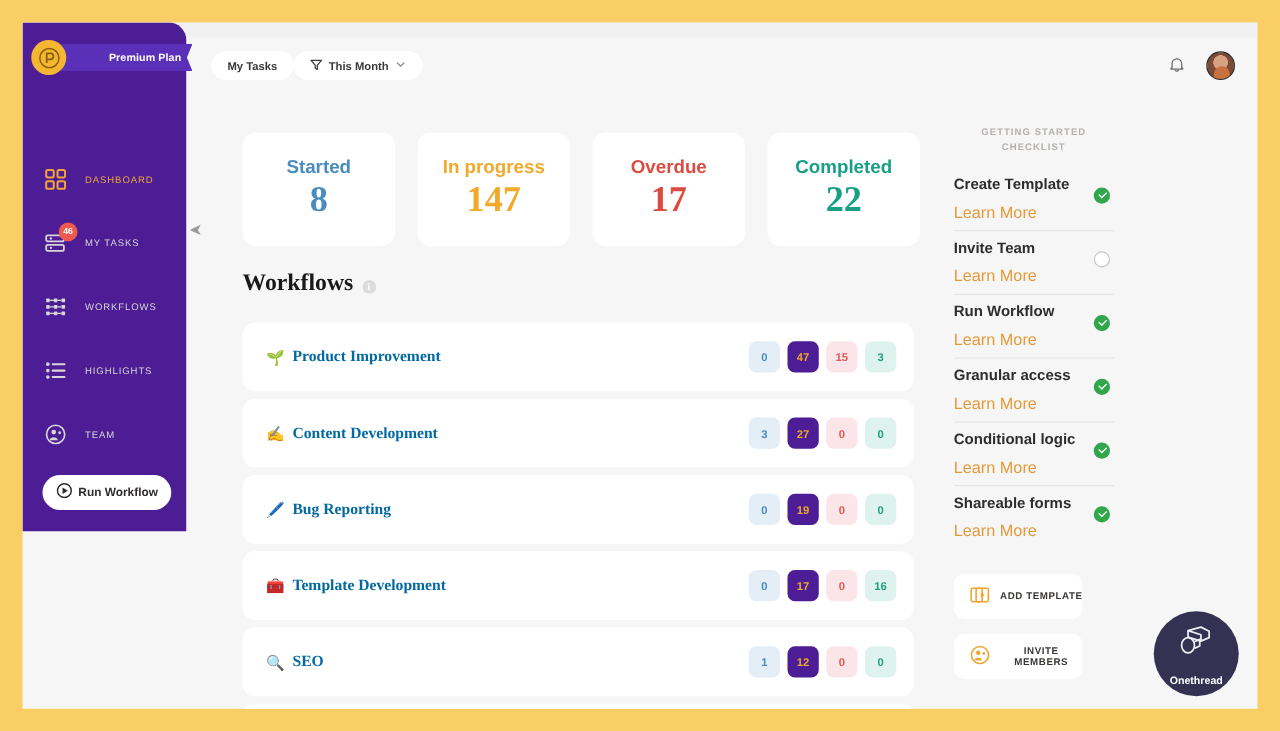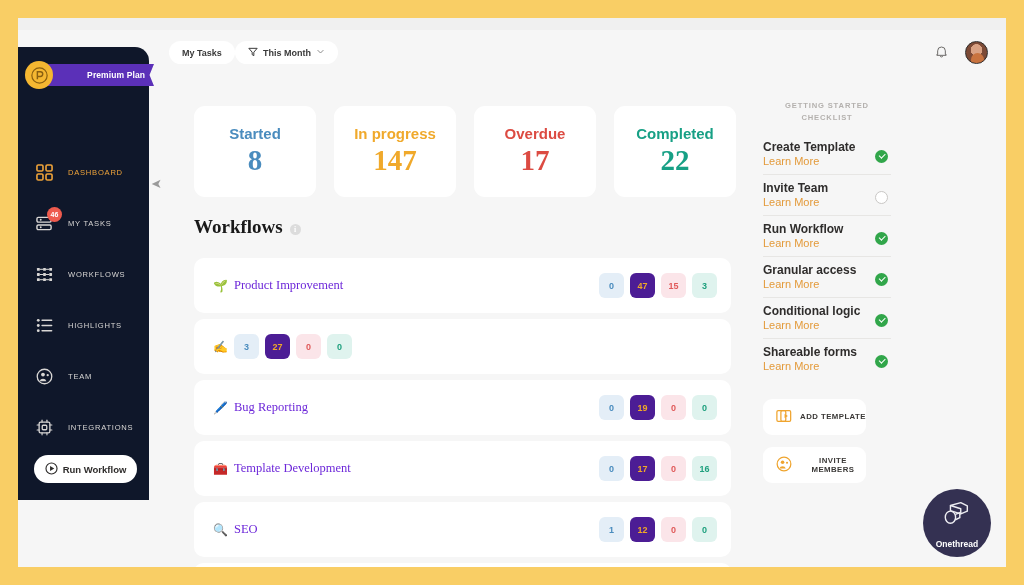--- a/index.html
+++ b/index.html
@@ -15,23 +15,23 @@
     background: #F6F6F6;
     overflow: hidden;
   }
   .topstrip {
     position: absolute; left: 0; top: 0; width: 100%; height: 12px;
     background: #F0F0F0;
   }
 
   
   .sidebar {
-    position: absolute; left: 0; top: 29px;
-    width: 131px; height: 453px;
-    background: #0f172a;
+    position: absolute; left: 0; top: 0;
+    width: 131px; height: 407px;
+    background: #4c1d95;
     border-radius: 0 14px 0 0;
   }
   .brandrow {
     position: absolute; left: 0; top: 12px; height: 32px; width: 100%;
   }
   .logo {
     position: absolute; left: 7px; top: 2px;
     width: 28px; height: 28px; border-radius: 50%;
     background: #F5B731;
     display: flex; align-items: center; justify-content: center;
@@ -140,21 +140,21 @@
   .wf-list { position: absolute; left: 176px; top: 240px; width: 537px; }
   .wf-row {
     height: 55px; background: #fff; border-radius: 10px;
     margin-bottom: 6px;
     display: flex; align-items: center; padding: 0 14px 0 19px;
     cursor: pointer;
   }
   .wf-emoji { font-size: 12px; margin-right: 6px; }
   .wf-name {
     font-family: "Liberation Serif", serif;
-    font-size: 12.5px; font-weight: normal; color: #6d28d9; flex: 1;
+    font-size: 12.5px; font-weight: bold; color: #0369a1; flex: 1;
   }
   .wf-counts { display: flex; gap: 6px; }
   .cbadge {
     width: 25px; height: 25px; border-radius: 6px;
     display: flex; align-items: center; justify-content: center;
     font-size: 9px; font-weight: bold;
   }
   .c0 { background: #E4EEF7; color: #4A8CBE; }
   .c1 { background: #4c1d95; color: #EFA828; }
   .c2 { background: #FBE5E9; color: #E05A5A; }
@@ -167,21 +167,21 @@
     text-align: center; font-size: 7.6px; font-weight: bold;
     color: #B4B1AE; letter-spacing: 0.85px; line-height: 1.55;
   }
   .clist { margin-top: 10px; }
   .citem {
     position: relative; padding: 6px 0 7px 0;
     border-bottom: 1px solid #E7E6E4; cursor: pointer;
   }
   .citem:last-child { border-bottom: none; }
   .cname { font-size: 12px; font-weight: bold; color: #2F2D2C; }
-  .clink { font-size: 11px; color: #E39A3A; margin-top: 1px; cursor: pointer; }
+  .clink { font-size: 13px; color: #E39A3A; margin-top: 8px; cursor: pointer; }
   .cmark {
     position: absolute; right: 3px; top: 16px;
     width: 13px; height: 13px; border-radius: 50%;
   }
   .cmark.done { background: #31A64A; display:flex; align-items:center; justify-content:center; }
   .cmark.done::after {
     content: ''; width: 5px; height: 2.5px;
     border-left: 1.5px solid #fff; border-bottom: 1.5px solid #fff;
     transform: rotate(-45deg) translate(0.5px,-0.5px);
   }
@@ -401,20 +401,21 @@
       <span class="wf-name">Product Improvement</span>
       <span class="wf-counts">
         <span class="cbadge c0">0</span>
         <span class="cbadge c1">47</span>
         <span class="cbadge c2">15</span>
         <span class="cbadge c3">3</span>
       </span>
     </div>
     <div class="wf-row">
       <span class="wf-emoji">✍️</span>
+      <span class="wf-name">Content Development</span>
       <span class="wf-counts">
         <span class="cbadge c0">3</span>
         <span class="cbadge c1">27</span>
         <span class="cbadge c2">0</span>
         <span class="cbadge c3">0</span>
       </span>
     </div>
     <div class="wf-row">
       <span class="wf-emoji">🖊️</span>
       <span class="wf-name">Bug Reporting</span>

